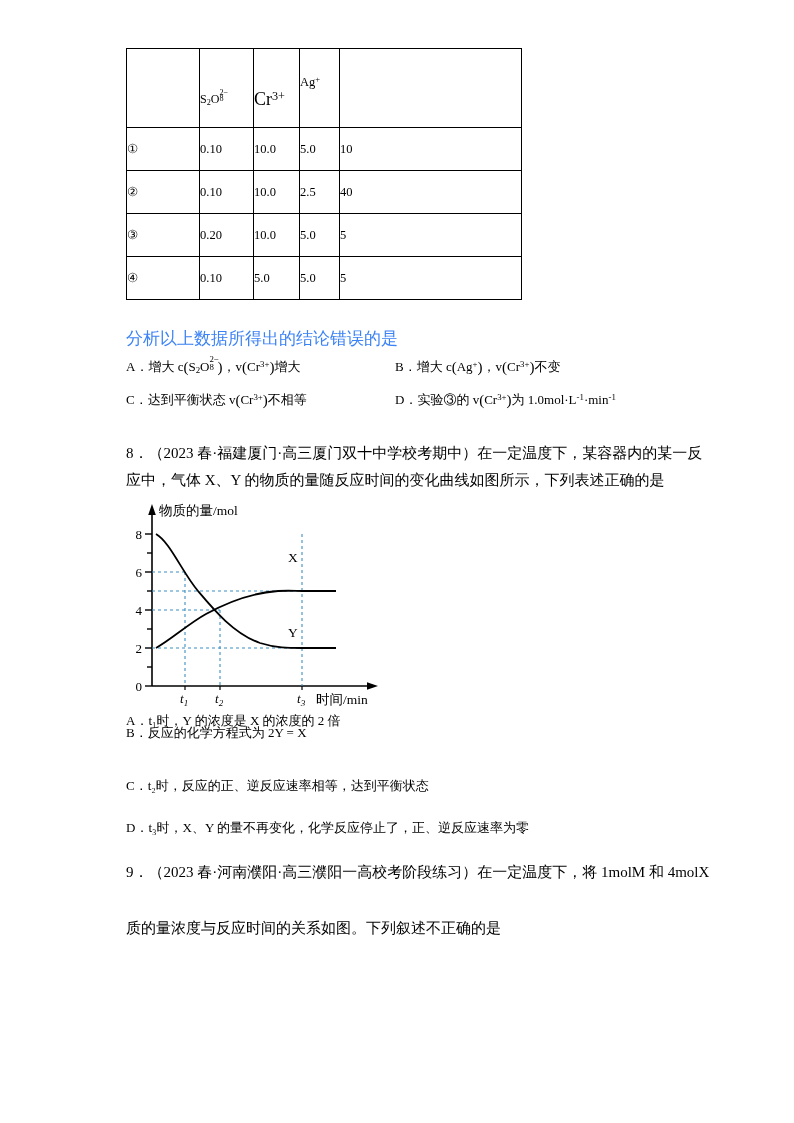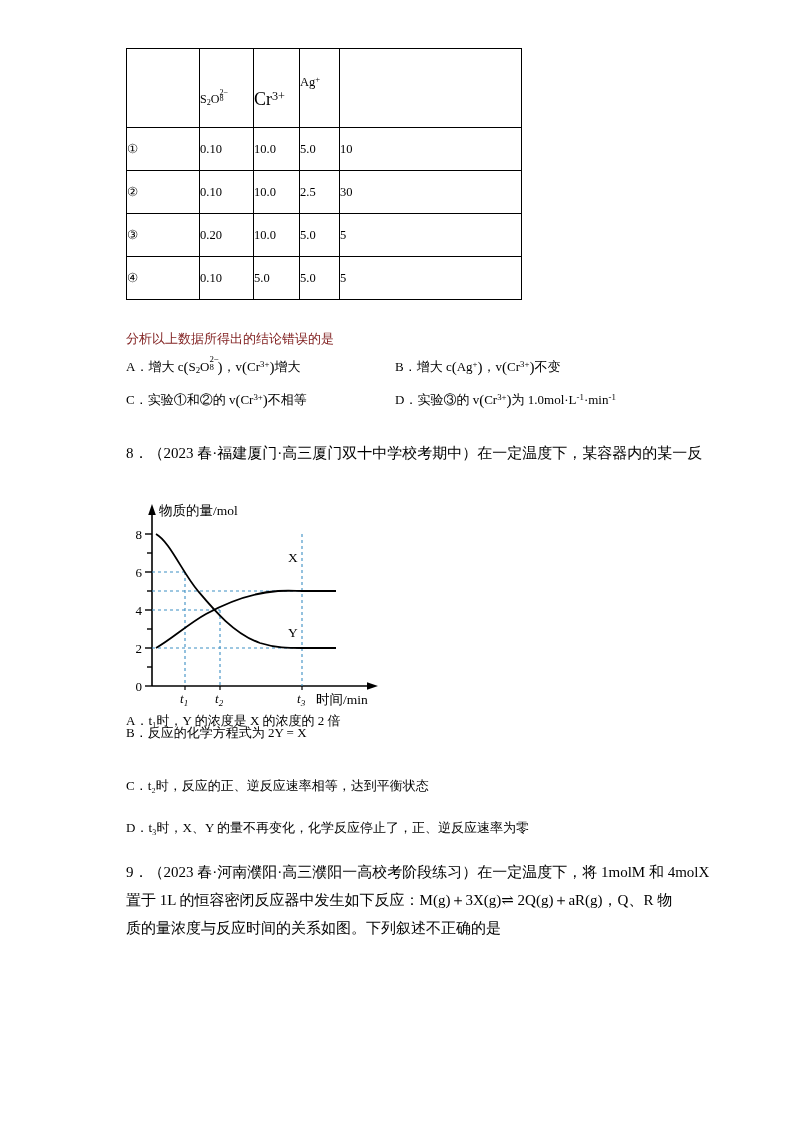--- a/index.html
+++ b/index.html
@@ -102,23 +102,23 @@
     white-space: nowrap;
   }
   .circ-num {
     font-size: 13px;
   }
 
   
   .para {
     position: absolute;
     font-family: "Liberation Serif", "DejaVu Serif", serif;
-    font-size: 13px;
+    font-size: 17px;
     line-height: 22px;
-    color: #7f1d1d;
+    color: #3b82f6;
     white-space: nowrap;
   }
   .q-line {
     position: absolute;
     font-size: 15px;
     line-height: 21px;
     white-space: nowrap;
   }
   .opt {
     position: absolute;
@@ -195,21 +195,21 @@
         <td class="col-s">0.10</td>
         <td class="col-cr">10.0</td>
         <td class="col-ag">5.0</td>
         <td class="col-last">10</td>
       </tr>
       <tr class="body-row">
         <td class="col-idx circ-num">②</td>
         <td class="col-s">0.10</td>
         <td class="col-cr">10.0</td>
         <td class="col-ag">2.5</td>
-        <td class="col-last">30</td>
+        <td class="col-last">40</td>
       </tr>
       <tr class="body-row">
         <td class="col-idx circ-num">③</td>
         <td class="col-s">0.20</td>
         <td class="col-cr">10.0</td>
         <td class="col-ag">5.0</td>
         <td class="col-last">5</td>
       </tr>
       <tr class="body-row">
         <td class="col-idx circ-num">④</td>
@@ -226,28 +226,29 @@
 
   <div class="opt" style="left:126px; top:358px;">
     <span>A．增大 c</span><span class="paren-big">(</span><span class="chem">S<sub>2</sub>O<span class="stack"><span class="sup-part">2−</span><span class="sub-part">8</span></span></span><span class="paren-big">)</span><span>，v</span><span class="paren-big">(</span><span class="chem">Cr<sup>3+</sup></span><span class="paren-big">)</span><span>增大</span>
   </div>
 
   <div class="opt" style="left:395px; top:358px;">
     <span>B．增大 c</span><span class="paren-big">(</span><span class="chem">Ag<sup>+</sup></span><span class="paren-big">)</span><span>，v</span><span class="paren-big">(</span><span class="chem">Cr<sup>3+</sup></span><span class="paren-big">)</span><span>不变</span>
   </div>
 
   <div class="opt" style="left:126px; top:391px;">
-    <span>C．实验①和②的 v</span><span class="paren-big">(</span><span class="chem">Cr<sup>3+</sup></span><span class="paren-big">)</span><span>不相等</span>
+    <span>C．达到平衡状态 v</span><span class="paren-big">(</span><span class="chem">Cr<sup>3+</sup></span><span class="paren-big">)</span><span>不相等</span>
   </div>
 
   <div class="opt" style="left:395px; top:391px;">
     <span>D．实验③的 v</span><span class="paren-big">(</span><span class="chem">Cr<sup>3+</sup></span><span class="paren-big">)</span><span>为 1.0mol·L</span><sup>-1</sup><span>·min</span><sup>-1</sup>
   </div>
 
   <div class="q-line" style="left:126px; top:443px;">8．（2023 春·福建厦门·高三厦门双十中学校考期中）在一定温度下，某容器内的某一反</div>
+  <div class="q-line" style="left:126px; top:470px;">应中，气体 X、Y 的物质的量随反应时间的变化曲线如图所示，下列表述正确的是</div>
 
   <div class="chart">
     <svg width="268" height="212" viewBox="0 0 268 212">
 
       <line x1="22" y1="190" x2="22" y2="18" stroke="#000" stroke-width="1.6"></line>
       <polygon points="22,8 18.2,19 25.8,19" fill="#000"></polygon>
 
       <line x1="22" y1="190" x2="238" y2="190" stroke="#000" stroke-width="1.6"></line>
       <polygon points="248,190 237,186.2 237,193.8" fill="#000"></polygon>
 
@@ -310,16 +311,15 @@
       <text class="axis-title" x="186" y="208">时间/min</text>
     </svg>
   </div>
 
   <div class="opt" style="left:126px; top:712px;">A．t₁时，Y 的浓度是 X 的浓度的 2 倍</div>
   <div class="opt" style="left:126px; top:724px;">B．反应的化学方程式为 2Y = X</div>
   <div class="opt" style="left:126px; top:819px;">D．t₃时，X、Y 的量不再变化，化学反应停止了，正、逆反应速率为零</div>
   <div class="opt" style="left:126px; top:777px;">C．t₂时，反应的正、逆反应速率相等，达到平衡状态</div>
 
   <div class="q-line" style="left:126px; top:862px;">9．（2023 春·河南濮阳·高三濮阳一高校考阶段练习）在一定温度下，将 1molM 和 4molX</div>
-  <div class="q-line" style="left:126px; top:890px;">置于 1L 的恒容密闭反应器中发生如下反应：M(g)＋3X(g)⇌ 2Q(g)＋aR(g)，Q、R 物</div>
   <div class="q-line" style="left:126px; top:918px;">质的量浓度与反应时间的关系如图。下列叙述不正确的是</div>
 
 </div>
 
 </body></html>

